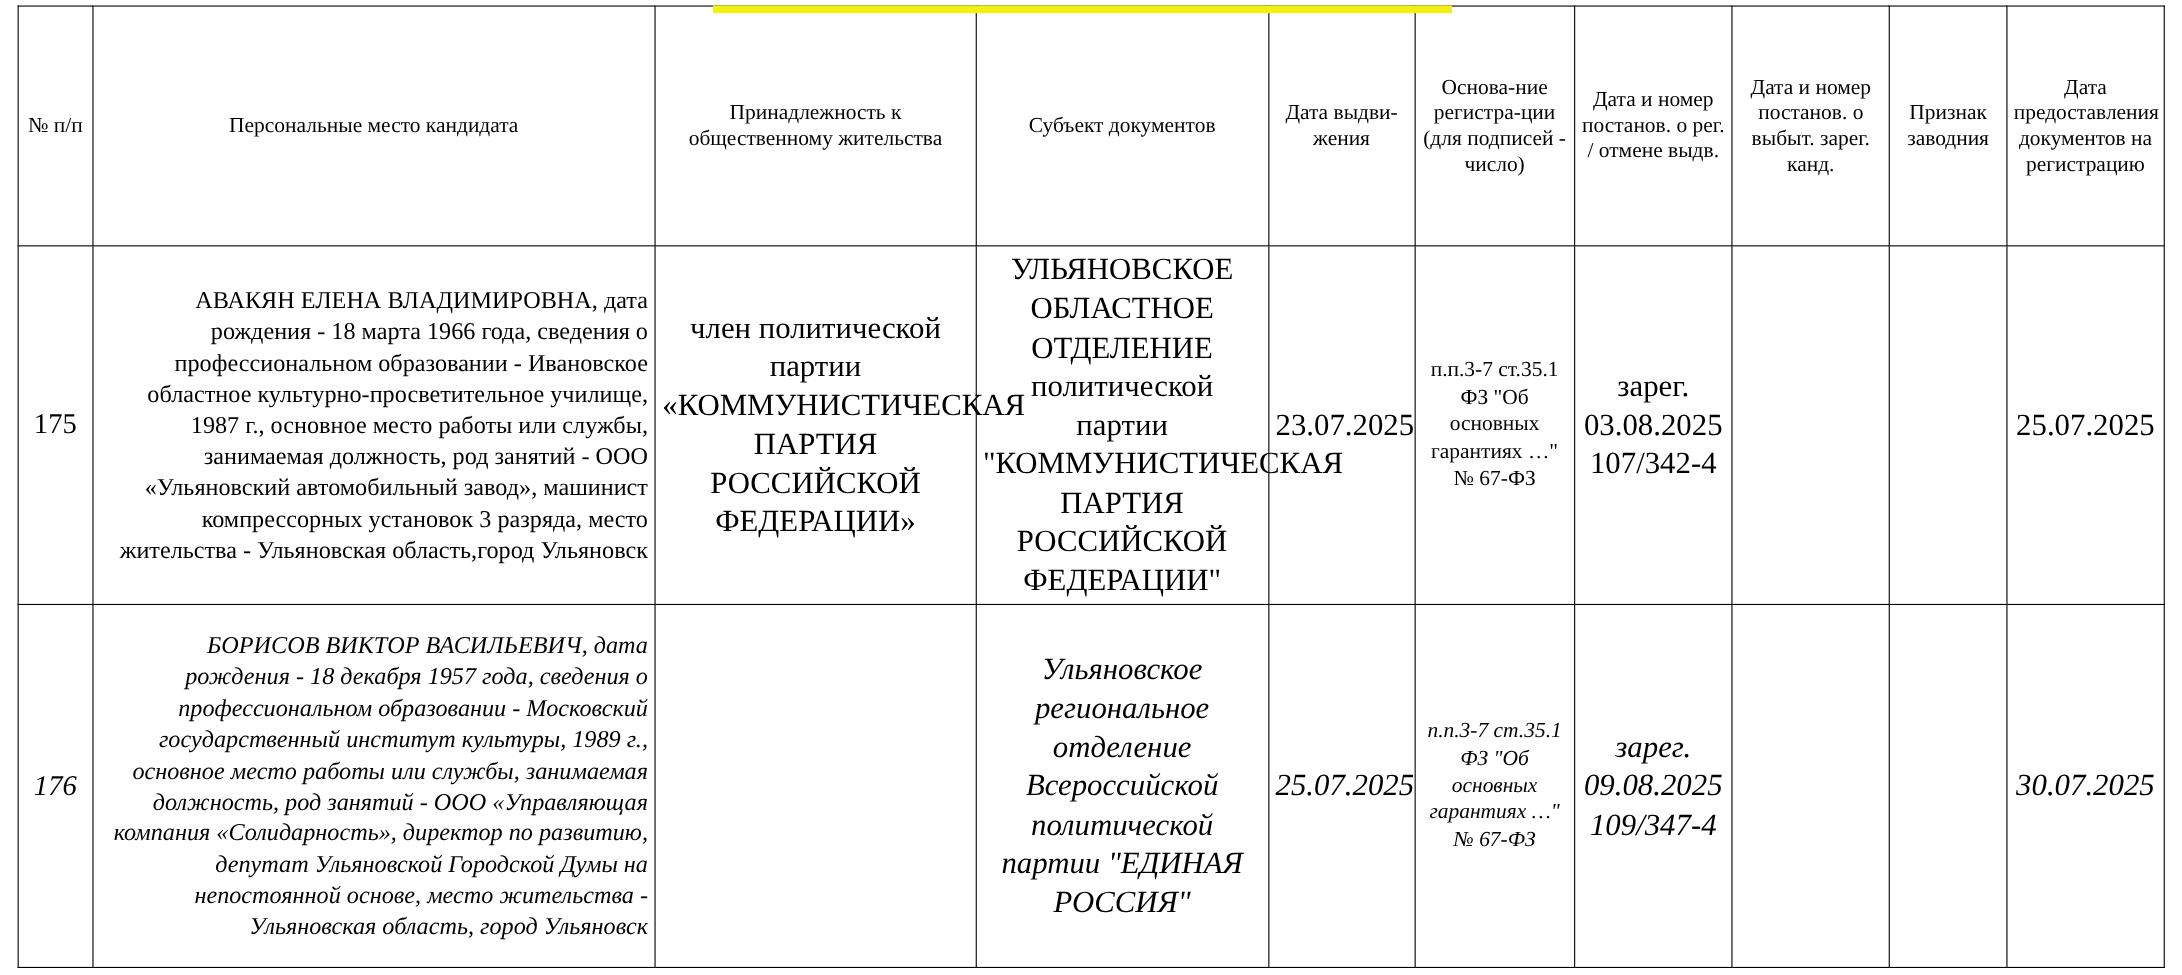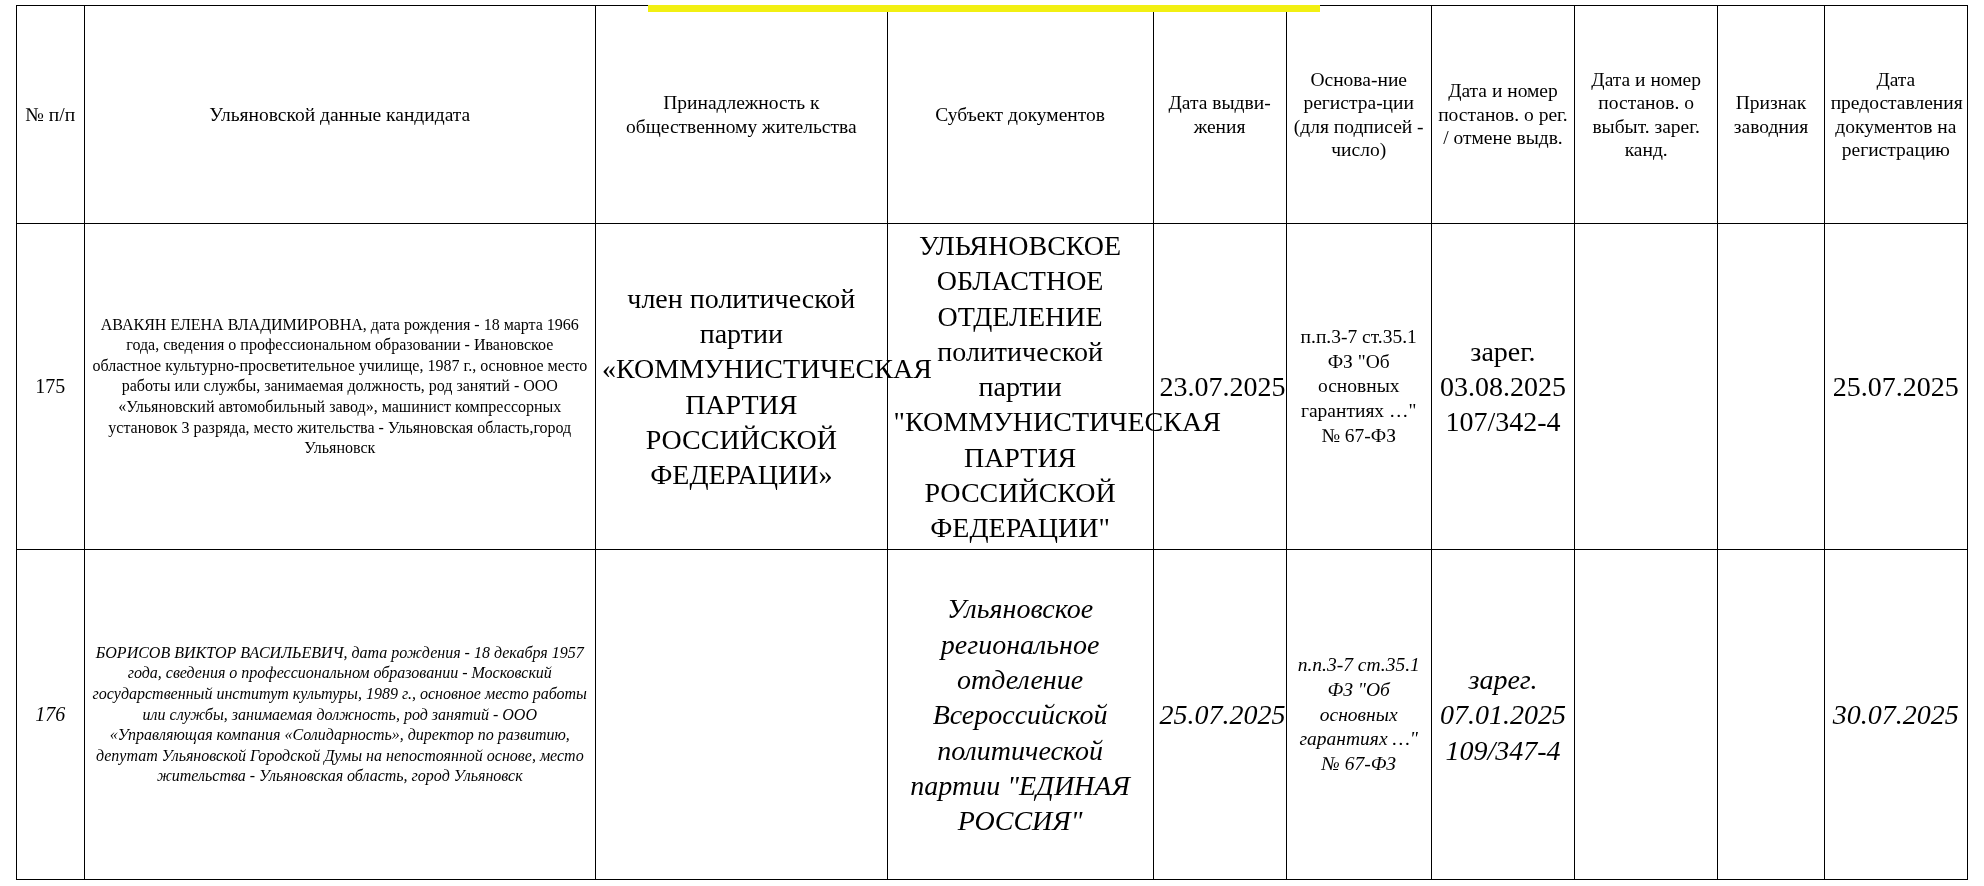--- a/index.html
+++ b/index.html
@@ -61,27 +61,27 @@
   col.c4 { width: 130px; }
   col.c5 { width: 142px; }
   col.c6 { width: 140px; }
   col.c7 { width: 140px; }
   col.c8 { width: 104px; }
   col.c9 { width: 140px; }
 
   td.num {
     text-align: center;
     vertical-align: middle;
-    font-size: 20px;
+    font-size: 26px;
   }
   td.personal {
-    text-align: center;
+    text-align: right;
     vertical-align: top;
     padding-top: 10px;
-    font-size: 16px;
+    font-size: 22px;
     line-height: 1.29;
   }
   td.center {
     text-align: center;
     vertical-align: middle;
     font-size: 28px;
     line-height: 1.26;
   }
   td.center.small {
     font-size: 19.5px;
@@ -105,21 +105,21 @@
         <col class="c4">
       <col class="c5">
         <col class="c6">
         <col class="c7">
         <col class="c8">
         <col class="c9">
     </colgroup>
     <thead>
       <tr>
         <th>№ п/п</th>
-        <th>Ульяновской данные кандидата</th>
+        <th>Персональные место кандидата</th>
         <th>Принадлежность к общественному жительства</th>
         <th>Субъект документов</th>
         <th>Дата выдви-жения</th>
         <th>Основа-ние регистра-ции (для подписей - число)</th>
         <th>Дата и номер постанов. о рег. / отмене выдв.</th>
         <th>Дата и номер постанов. о выбыт. зарег. канд.</th>
         <th>При­з­нак завод­ния</th>
         <th>Дата предоставления документов на регистрацию</th>
       </tr>
     </thead>
@@ -136,21 +136,21 @@
         <td class="center"></td>
         <td class="center">25.07.2025</td>
       </tr>
       <tr class="row-2">
         <td class="num">176</td>
         <td class="personal">БОРИСОВ ВИКТОР ВАСИЛЬЕВИЧ, дата рождения - 18 декабря 1957 года, сведения о профессиональном образовании - Московский государственный институт культуры, 1989 г., основное место работы или службы, занимаемая должность, род занятий - ООО «Управляющая компания «Солидарность», директор по развитию, депутат Ульяновской Городской Думы на непостоянной основе, место жительства - Ульяновская область, город Ульяновск</td>
         <td class="center"></td>
         <td class="center">Ульяновское региональное отделение Всероссийской политической партии "ЕДИНАЯ РОССИЯ"</td>
         <td class="center">25.07.2025</td>
         <td class="center small">п.п.3-7 ст.35.1 ФЗ "Об основных гарантиях …" № 67-ФЗ</td>
-        <td class="center">зарег. 07.01.2025 109/347-4</td>
+        <td class="center">зарег. 09.08.2025 109/347-4</td>
         <td class="center"></td>
         <td class="center"></td>
         <td class="center">30.07.2025</td>
       </tr>
     </tbody>
   </table>
 
 </div>
 
 </body></html>

